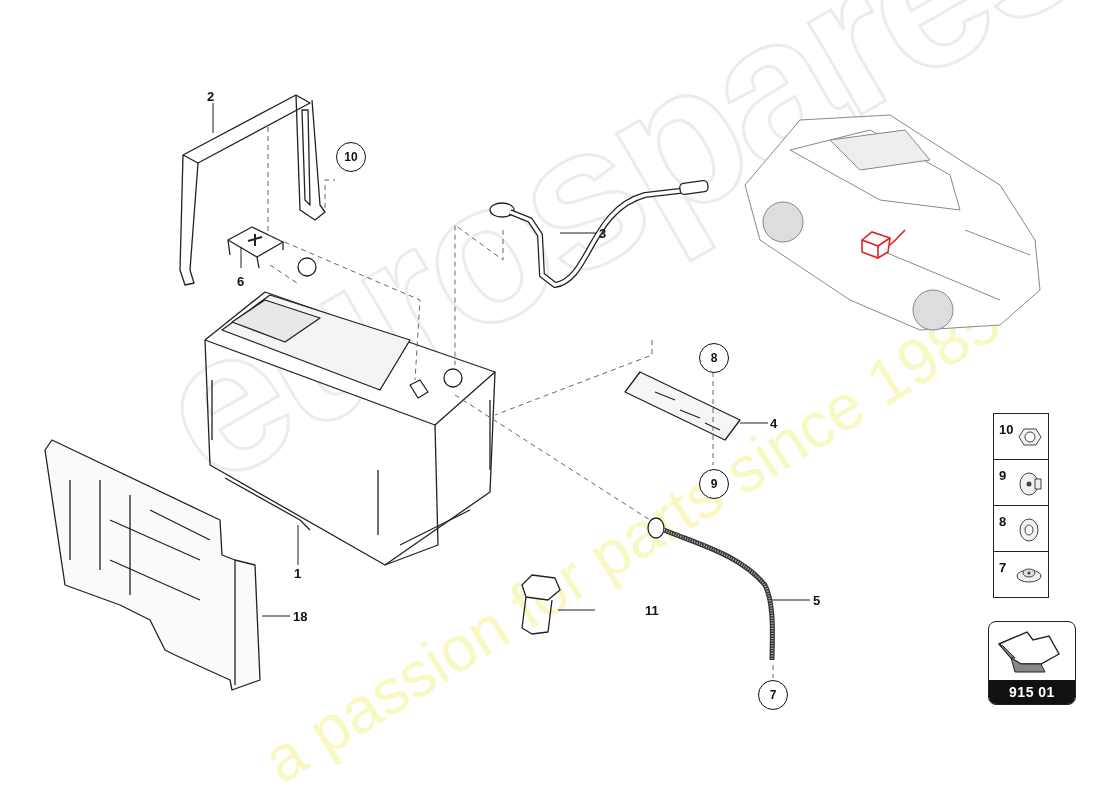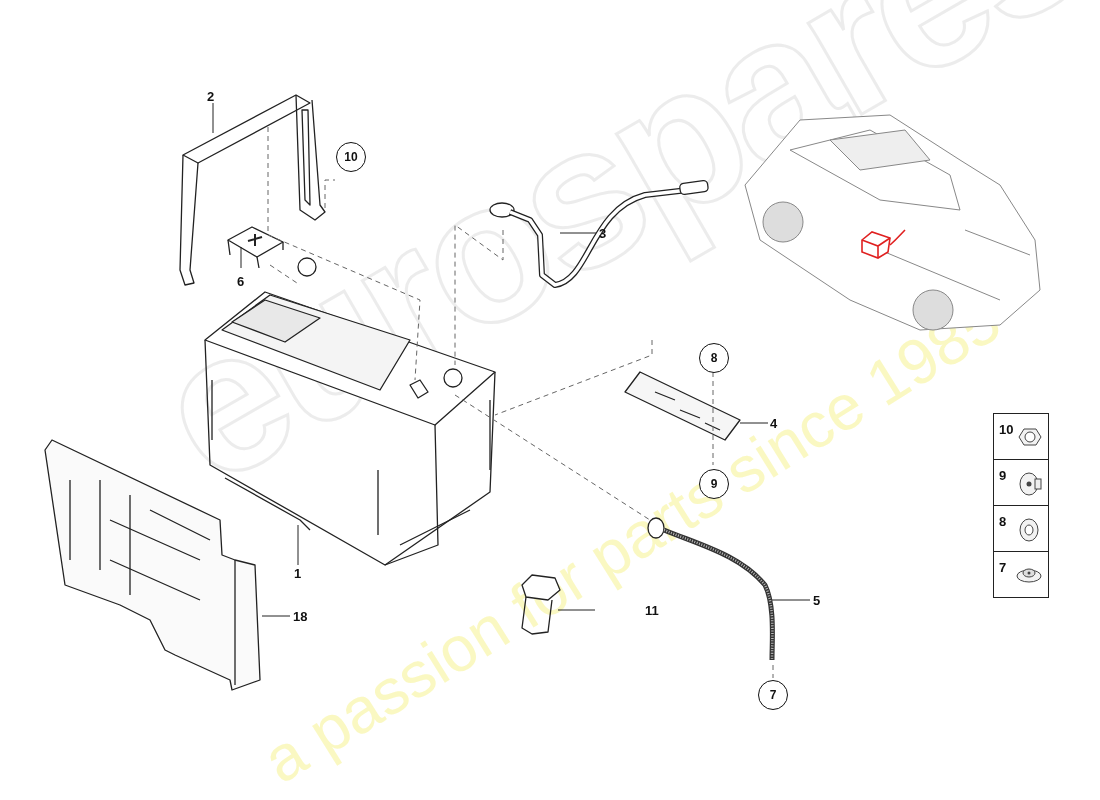--- a/index.html
+++ b/index.html
@@ -172,13 +172,21 @@
     <div class="legend-row">
       <span class="legend-num">7</span>
       <svg class="legend-icon" width="26" height="20">
         <ellipse cx="13" cy="12" rx="12" ry="6" fill="#f2f2f2" stroke="#444"></ellipse>
         <ellipse cx="13" cy="9" rx="6" ry="4" fill="#ddd" stroke="#444"></ellipse>
         <circle cx="13" cy="9" r="1.5" fill="#444"></circle>
       </svg>
     </div>
   </div>
 
+  <div class="page-box">
+    <svg width="86" height="58" style="position:absolute;left:0;top:2px;">
+      <polygon points="10,20 38,8 44,16 60,12 70,30 52,40 32,40 22,34" fill="#fff" stroke="#222" stroke-width="1.4"></polygon>
+      <polygon points="10,20 22,34 26,34 14,22" fill="#888" stroke="#222" stroke-width="1"></polygon>
+      <polygon points="22,34 32,40 52,40 56,48 26,48" fill="#888" stroke="#222" stroke-width="1"></polygon>
+    </svg>
+    <div class="page-num">915 01</div>
+  </div>
 </div>
 
 </body></html>

